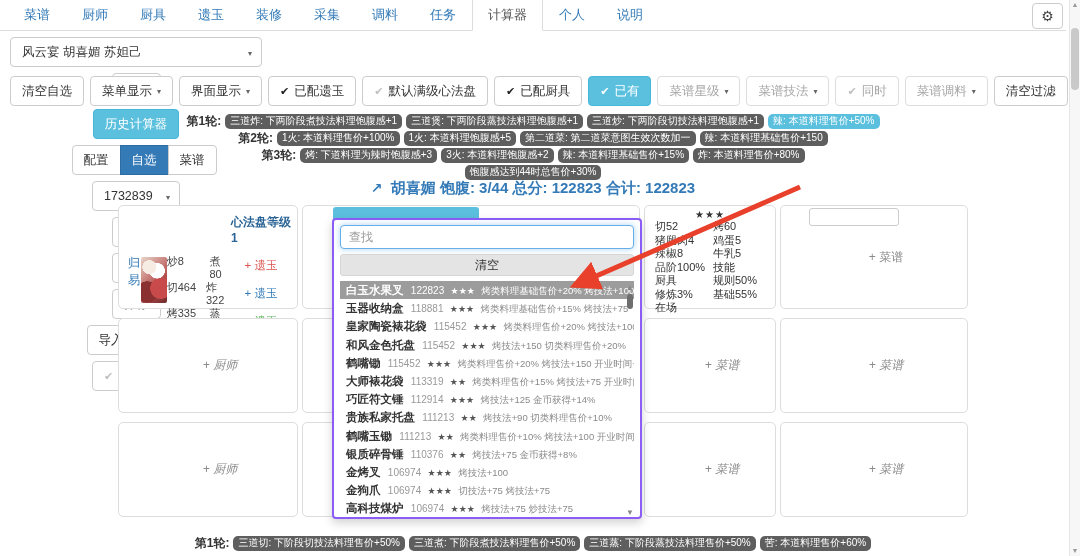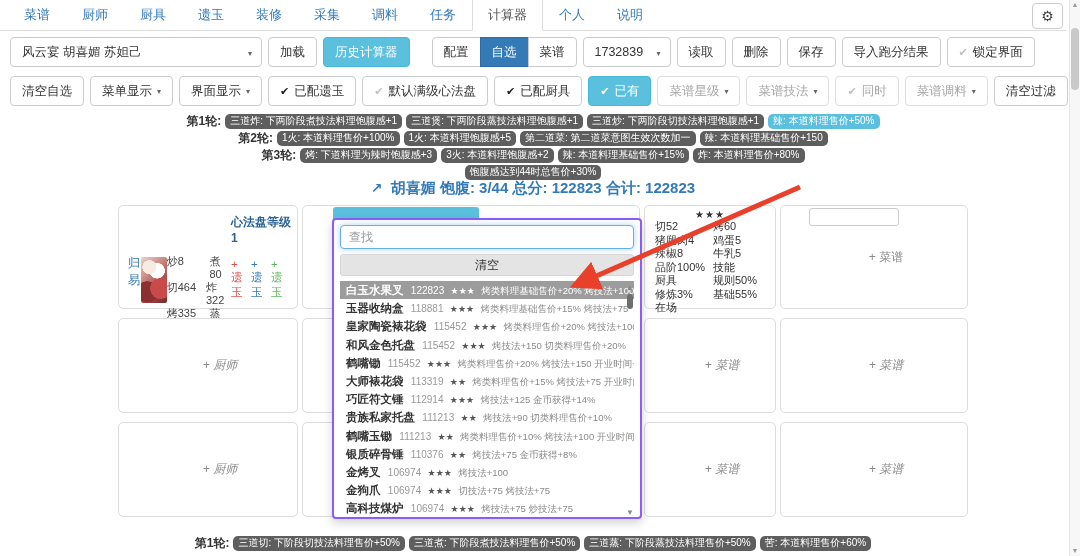--- a/index.html
+++ b/index.html
@@ -14,21 +14,21 @@
          border-bottom:1px solid #ddd; display:flex; align-items:flex-end; padding-left:8px; }
   .nav-tab { padding:7px 15px 6px; font-size:13px; color:#337ab7; cursor:pointer;
              border:1px solid transparent; border-radius:4px 4px 0 0; margin-bottom:-1px; }
   .nav-tab.active { background:#fff; border-color:#ddd #ddd #fff; color:#555; }
   .gear-btn { position:absolute; top:3px; right:17px; width:31px; height:26px; background:#fff;
               border:1px solid #ccc; border-radius:4px; display:flex; align-items:center;
               justify-content:center; color:#444; font-size:14px; cursor:pointer; }
 
   
   .toolbar { position:absolute; left:10px; display:flex; gap:6px; align-items:center; }
-  .toolbar.row2 { top:37px; }
+  .toolbar.row2 { top:37px;flex-direction:column; }
   .toolbar.row3 { top:76px; }
   .btn { height:30px; padding:0 11px; border:1px solid #ccc; border-radius:4px; background:#fff;
          font-size:12.5px; color:#333; display:inline-flex; align-items:center; gap:5px;
          cursor:pointer; white-space:nowrap; font-family:inherit; }
   .btn-info { background:#5bc0de; border-color:#46b8da; color:#fff; }
   .btn-primary { background:#337ab7; border-color:#2e6da4; color:#fff; }
   .btn.muted { color:#a6a6a6; border-color:#ddd; }
   .btn-group { display:inline-flex; }
   .btn-group .btn { border-radius:0; margin-left:-1px; }
   .btn-group .btn:first-child { border-radius:4px 0 0 4px; margin-left:16px; }
@@ -312,21 +312,21 @@
             </div>
 
             <div class="skill-row">
               <span class="l">烤335</span>
               <span class="r">蒸16</span>
             </div>
           </div>
       </div>
       <div class="chef-right">
         <div class="disc-level">心法盘等级 1</div>
-        <div style="display:flex;flex-direction:row;align-items:center;">
+        <div style="display:flex;flex-direction:column;align-items:center;">
 
             <div class="jade-btn red">+ 遗玉</div>
 
             <div class="jade-btn blue">+ 遗玉</div>
 
             <div class="jade-btn green">+ 遗玉</div>
           </div>
       </div>
     </div>
     <div class="cell c-dish-a">

